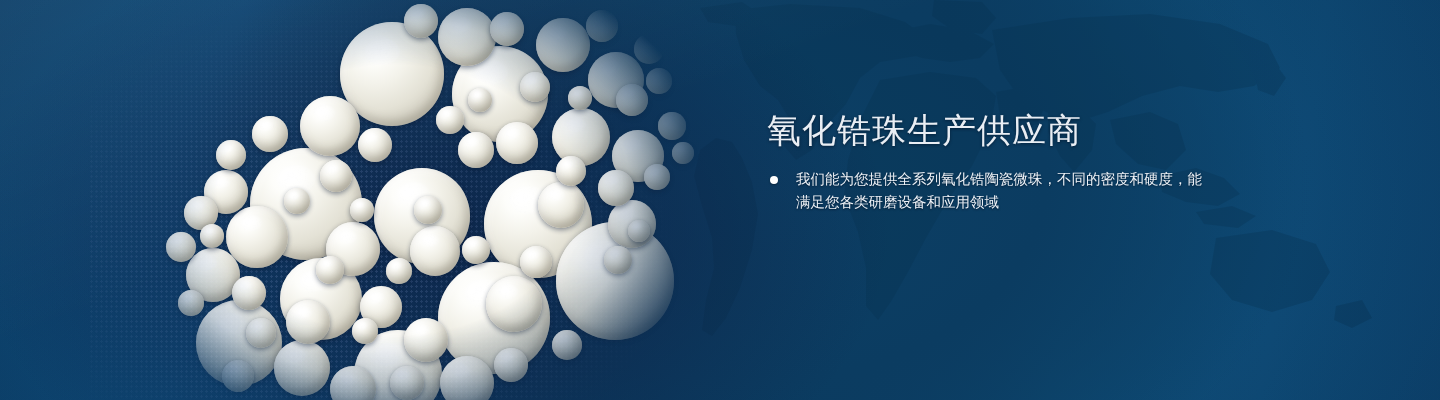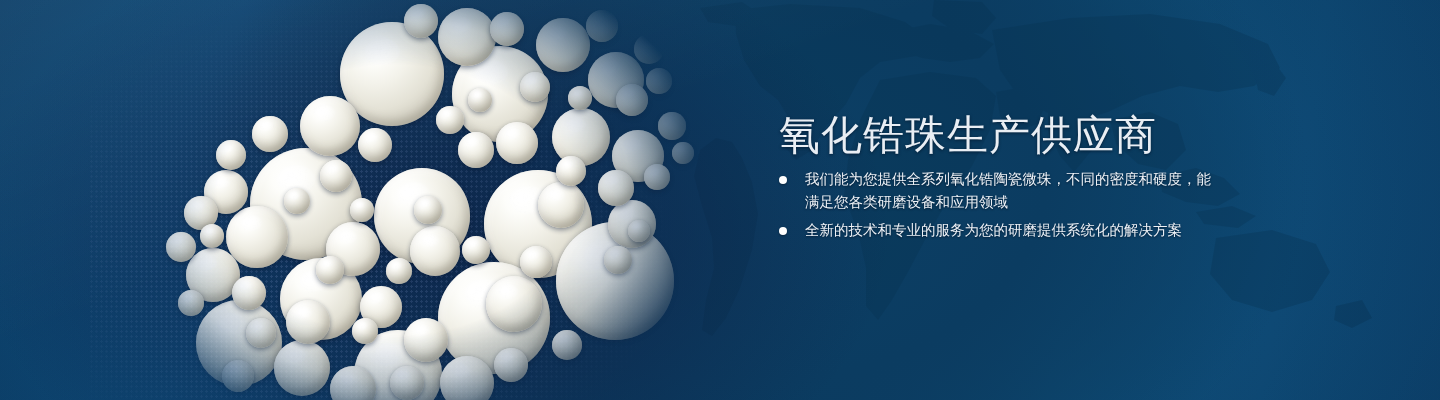--- a/index.html
+++ b/index.html
@@ -80,31 +80,31 @@
   }
 
   
   .content {
     position: absolute;
     left: 763px; top: 0;
     width: 470px; height: 400px;
   }
   .headline {
     position: absolute;
-    left: 16px; top: 108px;
-    font-size: 41px;
+    left: 4px; top: 108px;
+    font-size: 34px;
     font-weight: 400;
     letter-spacing: 1px;
     color: #e9eef4;
     text-shadow: 0 1px 3px rgba(2,16,34,0.65);
     white-space: nowrap;
   }
   .bullets {
     position: absolute;
-    left: 12px; top: 168px;
+    left: 3px; top: 168px;
     width: 440px;
   }
   .bullet-row {
     position: relative;
     padding-left: 30px;
     margin-bottom: 5px;
     color: #eef2f7;
     font-size: 14.5px;
     line-height: 23px;
     text-shadow: 0 1px 2px rgba(2,16,34,0.7);
@@ -244,21 +244,17 @@
 
     <div class="headline">氧化锆珠生产供应商</div>
 
     <div class="bullets">
 
       <div class="bullet-row">
         <span class="dot"></span>
         <span class="bullet-text">我们能为您提供全系列氧化锆陶瓷微珠，不同的密度和硬度，能满足您各类研磨设备和应用领域</span>
       </div>
 
-      <div class="bullet-row">
-        <span class="dot"></span>
-        <span class="bullet-text">全新的技术和专业的服务为您的研磨提供系统化的解决方案</span>
-      </div>
 
 
     </div>
   </div>
 </div>
 
 </body></html>

